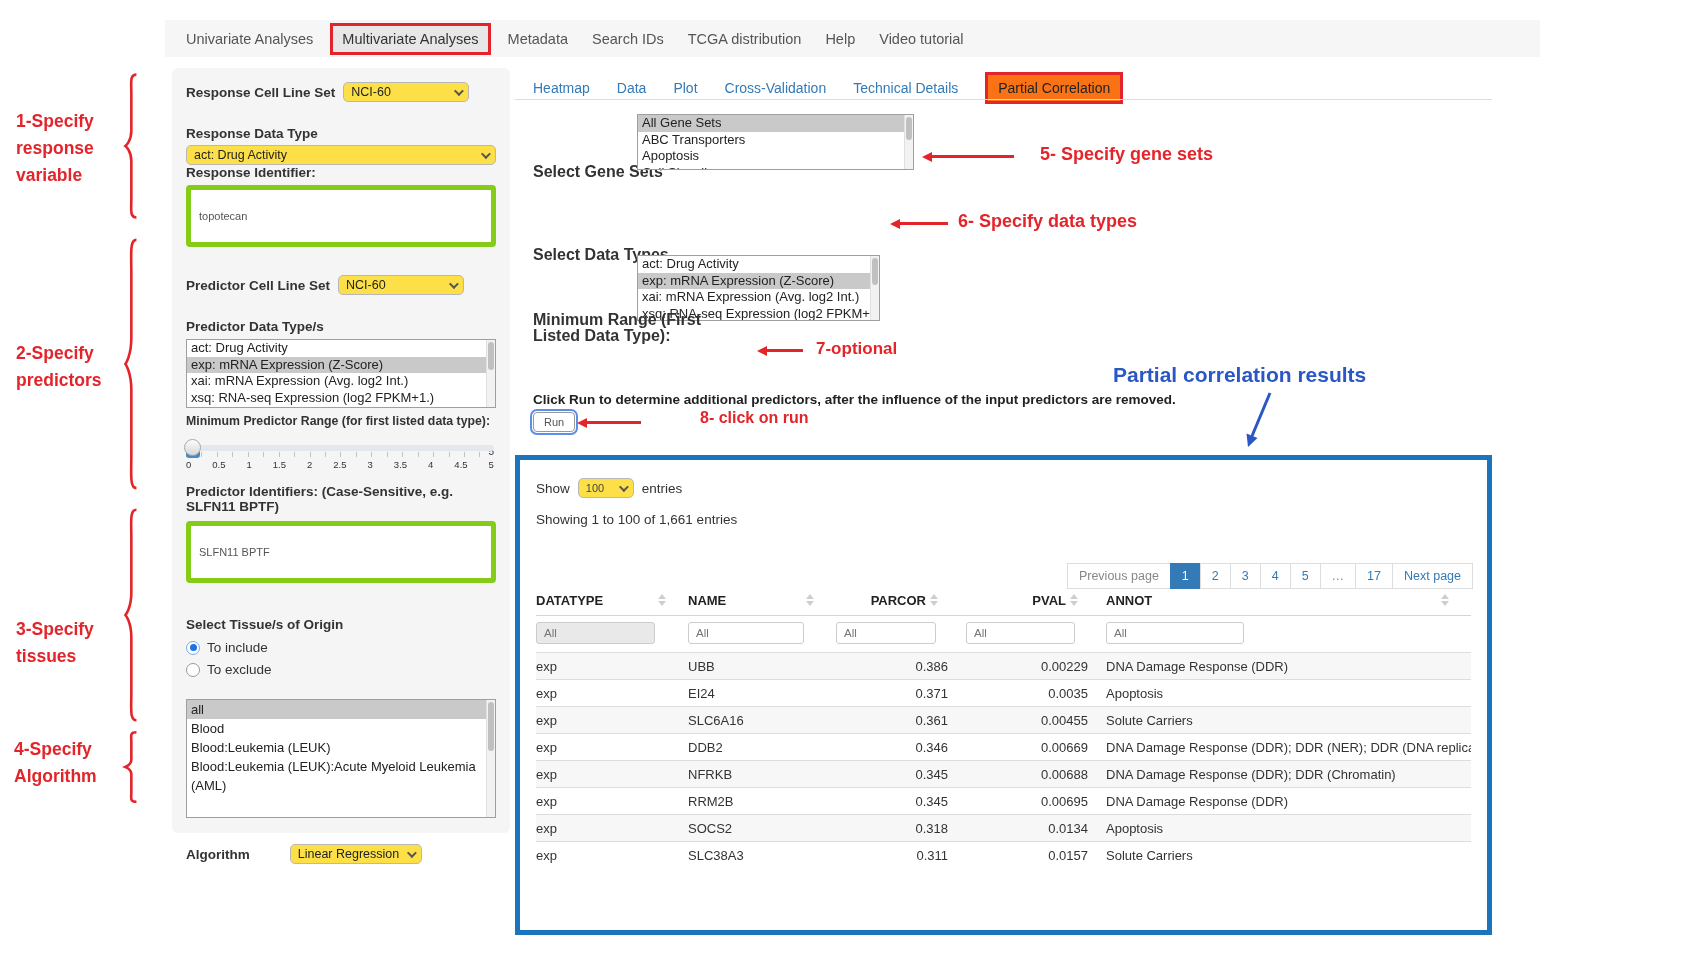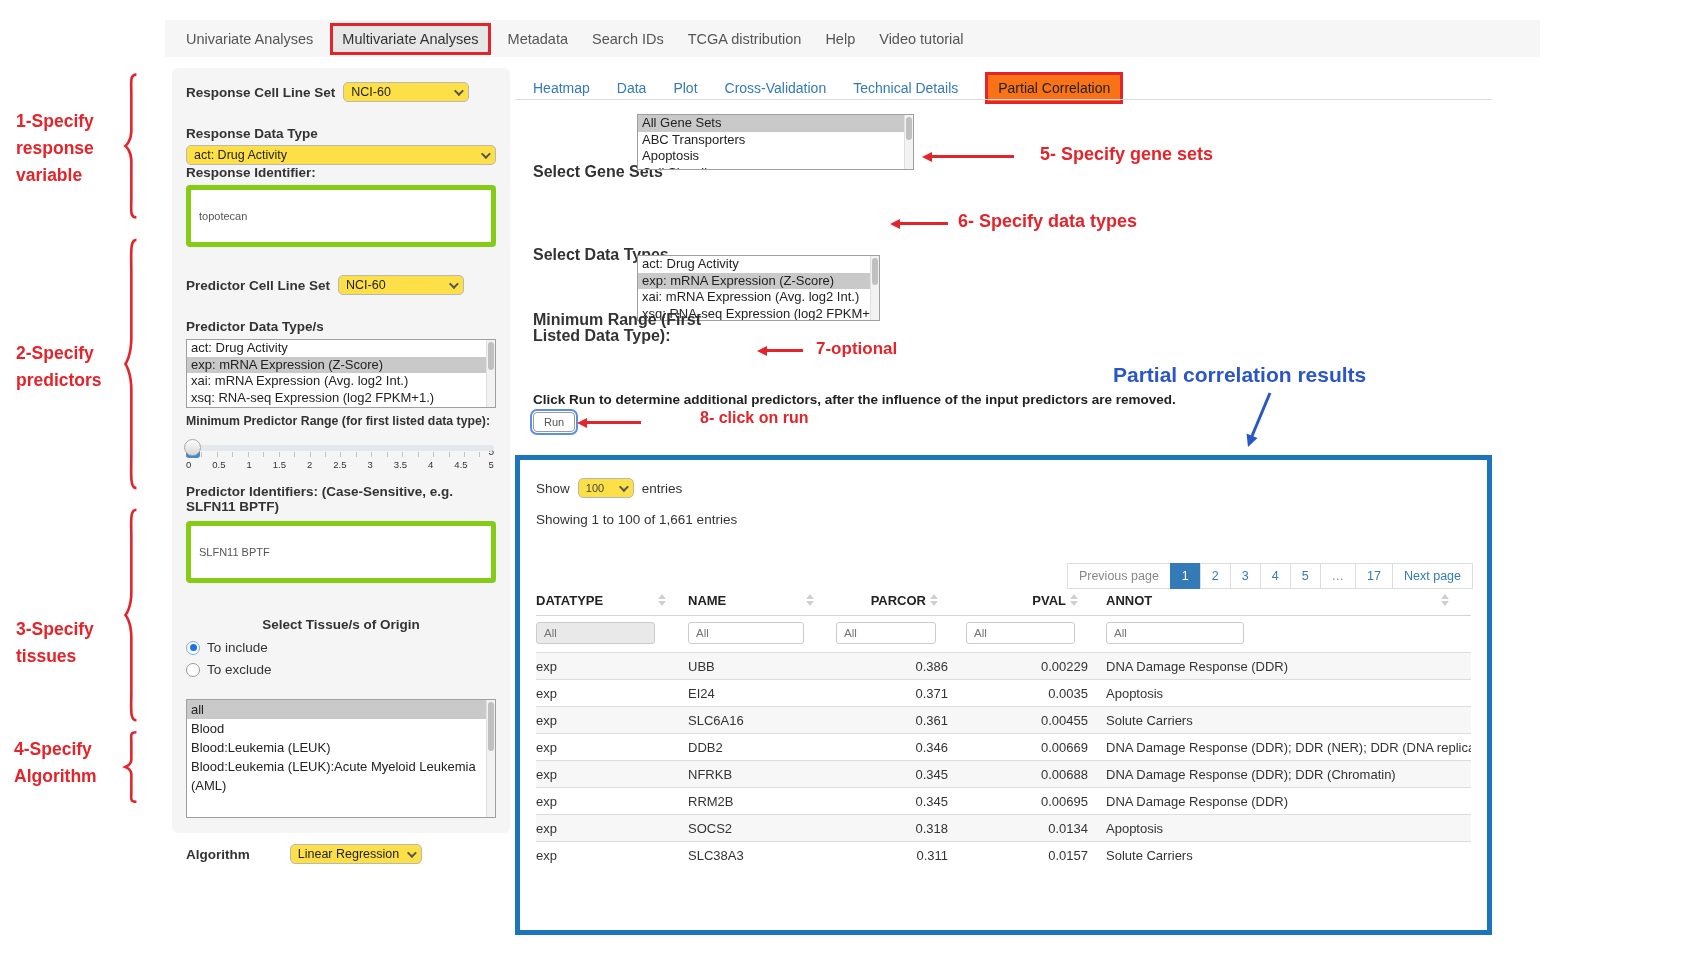--- a/index.html
+++ b/index.html
@@ -184,21 +184,21 @@
         <span>3.5</span>
         <span>4</span>
         <span>4.5</span>
         <span>5</span>
       </div>
   </div>
 
   <div class="fld-label" style="margin-top:14px;width:300px;">Predictor Identifiers: (Case-Sensitive, e.g. SLFN11 BPTF)</div>
   <input class="txt-input" style="margin-top: 7px;" value="SLFN11 BPTF">
 
-  <div class="fld-label" style="margin-top:34px;text-align:center;">Select Tissue/s of Origin</div>
+  <div class="fld-label" style="margin-top:34px;">Select Tissue/s of Origin</div>
   <label class="radio" style="margin-top:8px;">
     <span class="rdot on"></span>
     <span>To include</span>
   </label>
   <label class="radio" style="margin-top:7px;">
     <span class="rdot"></span>
     <span>To exclude</span>
   </label>
 
   <div class="listbox" id="tissue-list" style="margin-top:22px;height:119px;">

